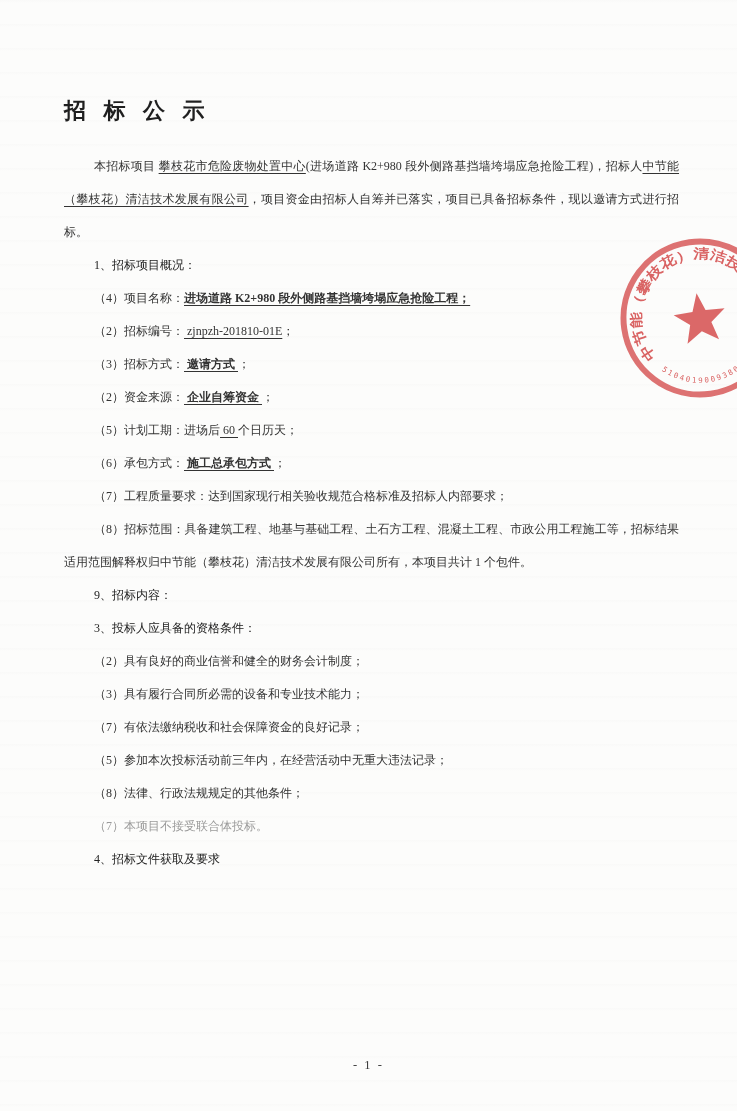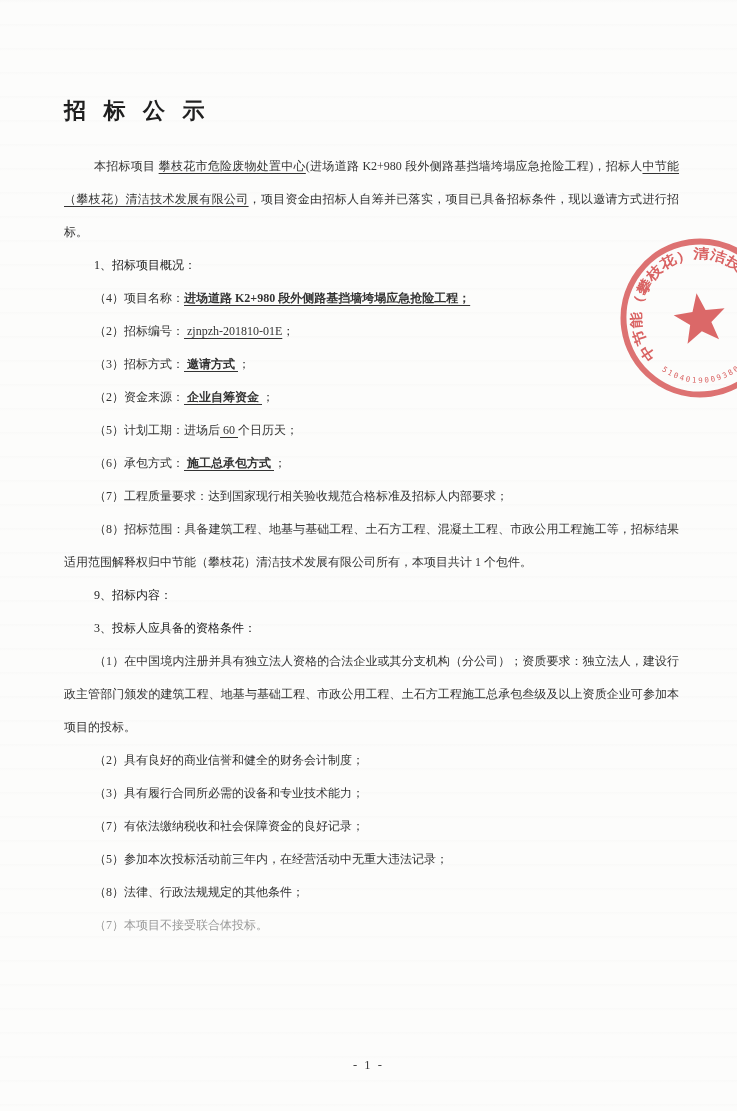--- a/index.html
+++ b/index.html
@@ -81,27 +81,27 @@
         <p class="para normal"><span>（4）项目名称：</span><span class="u b">进场道路 K2+980 段外侧路基挡墙垮塌应急抢险工程；</span></p>
         <p class="para normal"><span>（2）招标编号：</span><span class="u"> zjnpzh-201810-01E</span><span>；</span></p>
         <p class="para normal"><span>（3）招标方式：</span><span class="u b"> 邀请方式 </span><span>；</span></p>
         <p class="para normal"><span>（2）资金来源：</span><span class="u b"> 企业自筹资金 </span><span>；</span></p>
         <p class="para normal"><span>（5）计划工期：进场后</span><span class="u"> 60 </span><span>个日历天；</span></p>
         <p class="para normal"><span>（6）承包方式：</span><span class="u b"> 施工总承包方式 </span><span>；</span></p>
         <p class="para normal"><span>（7）工程质量要求：达到国家现行相关验收规范合格标准及招标人内部要求；</span></p>
         <p class="para normal"><span>（8）招标范围：具备建筑工程、地基与基础工程、土石方工程、混凝土工程、市政公用工程施工等，招标结果适用范围解释权归中节能（攀枝花）清洁技术发展有限公司所有，本项目共计 1 个包件。</span></p>
         <p class="para heading"><span>9、招标内容：</span></p>
         <p class="para heading"><span>3、投标人应具备的资格条件：</span></p>
-        <p class="para normal"><span>（1）在中国境内注册并具有独立法人资格的合法企业或其分支机构（分公司）；资质要求：独立法人，建设行政主管部门颁发的建筑工程、地基与基础工程、市政公用工程、土石方工程施工总承包叁级及以上资质企业可参加本项目的投标。</span></p>
         <p class="para normal"><span>（2）具有良好的商业信誉和健全的财务会计制度；</span></p>
         <p class="para normal"><span>（3）具有履行合同所必需的设备和专业技术能力；</span></p>
         <p class="para normal"><span>（7）有依法缴纳税收和社会保障资金的良好记录；</span></p>
         <p class="para normal"><span>（5）参加本次投标活动前三年内，在经营活动中无重大违法记录；</span></p>
         <p class="para normal"><span>（8）法律、行政法规规定的其他条件；</span></p>
         <p class="para gray"><span>（7）本项目不接受联合体投标。</span></p>
+        <p class="para heading"><span>4、招标文件获取及要求</span></p>
       </div>
   </div>
 
   <svg class="seal" viewBox="600 220 200 200" aria-hidden="true" style="color: rgb(214, 83, 83);">
     <g transform="rotate(-8 700 318)">
       <circle cx="700" cy="318" r="76.5" fill="none" stroke="currentColor" stroke-width="6" opacity="0.82"></circle>
       <polygon points="700,293 706.6,310.9 725.7,311.7 710.7,323.5 715.9,341.8 700,331.3 684.1,341.8 689.3,323.5 674.3,311.7 693.4,310.9" fill="currentColor" opacity="0.88"></polygon>
       <defs>
         <path id="sealTopArc" d="M 651 350 A 59 59 0 1 1 749 350" fill="none"></path>
         <path id="sealBottomArc" d="M 646.7 355.1 A 65 65 0 0 0 753.3 355.1" fill="none"></path>

